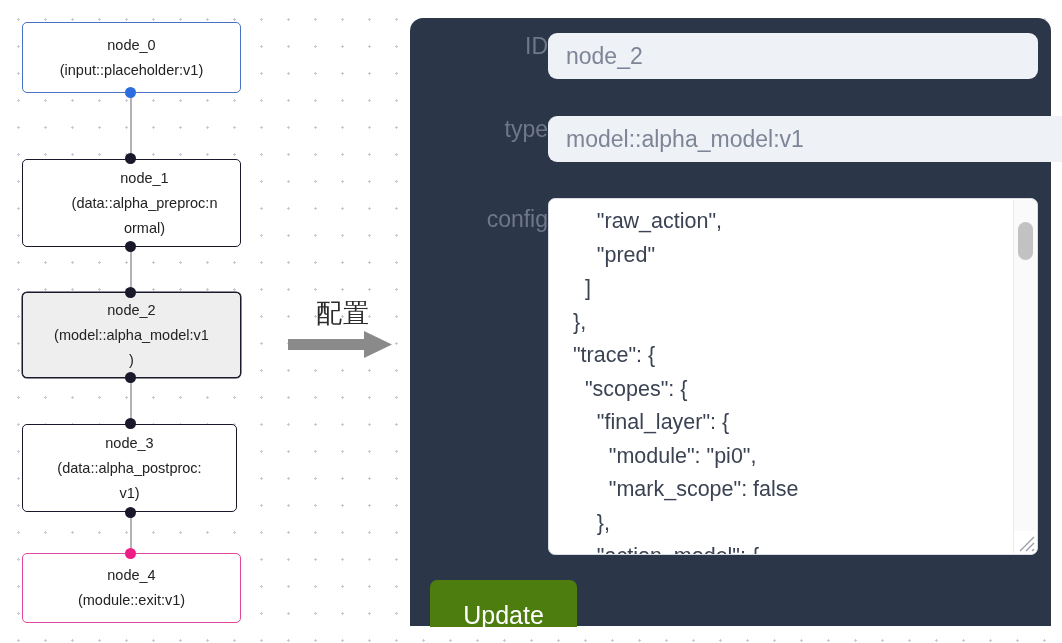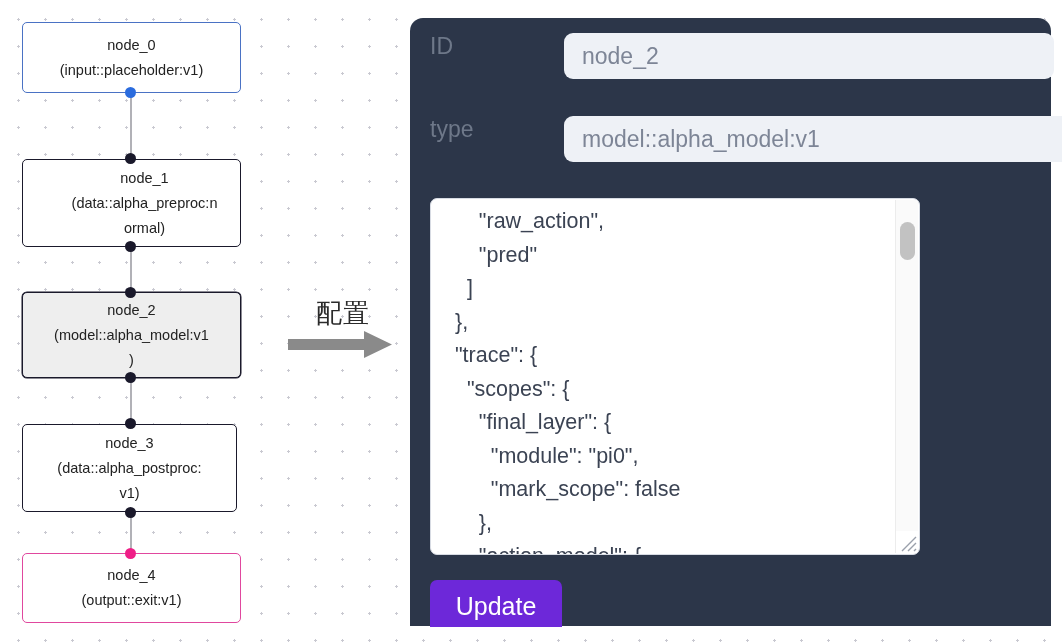--- a/index.html
+++ b/index.html
@@ -58,21 +58,21 @@
   
   #panel{
     position:absolute;left:410px;top:18px;width:641px;height:608px;
     background:#2c3649;
     border-radius:13px 13px 0 0;
     box-sizing:border-box;
   }
   .field{position:absolute;display:flex;align-items:flex-start;}
   .flabel{
     color:#6e7889;font-size:23px;
-    width:118px;padding-right:16px;
+    width:118px;text-align:right;padding-right:0px;
     font-family:"Liberation Sans", sans-serif;
     user-select:none;
   }
   .finput{
     box-sizing:border-box;
     background:#eef1f6;
     border:none;border-radius:9px;
     color:#7d8596;
     font-size:23px;
     padding:6px 18px;
@@ -112,28 +112,28 @@
     background:#c2c2c2;border-radius:8px;
   }
   #config-resize{
     position:absolute;right:1px;bottom:1px;width:22px;height:22px;
     background:#ffffff;
   }
   #config-resize svg{display:block;}
 
   #update-btn{
     position:absolute;left:20px;top:562px;
-    width:132px;height:47px;
-    background:#6d28d9;color:#ffffff;
+    width:147px;height:47px;
+    background:#4d7c0f;color:#ffffff;
     border:none;border-radius:7px 7px 0 0;
     font-size:25px;font-family:"Liberation Sans", sans-serif;
     cursor:pointer;
     text-align:center;
     line-height:47px;
-    padding:3px;
+    padding:12px;
   }
 </style>
 </head>
 <body>
 
 <div id="stage">
 
   <div id="graph">
 
     <div class="edge" style="top:93px;height:66px;"></div>
@@ -166,21 +166,21 @@
     <div class="node" style="left:22px;top:424px;width:215px;height:88px;">
       <span class="lbl">node_3
 (data::alpha_postproc:
 v1)</span>
     </div>
     <div class="handle" style="top:418px;"></div>
     <div class="handle" style="top:507px;"></div>
 
     <div class="node output-node" style="left:22px;top:553px;width:219px;height:70px;">
       <span class="lbl">node_4
-(output::exit:v1)</span>
+(module::exit:v1)</span>
     </div>
     <div class="handle src-pink" style="top:548px;"></div>
   </div>
 
   <div id="arrowbox">
     <div id="arrowcap">配置</div>
     <svg id="arrowshape" width="106" height="30" viewBox="0 0 106 30">
       <path d="M0 9 L76 9 L76 1 L104 14.5 L76 28 L76 20 L0 20 Z" fill="#8a8a8a"></path>
     </svg>
   </div>
@@ -191,20 +191,21 @@
       <div class="flabel">ID</div>
       <input class="finput" id="input-id" value="node_2" style="">
     </div>
 
     <div class="field" id="f-type">
       <div class="flabel">type</div>
       <input class="finput" id="input-type" value="model::alpha_model:v1" style="">
     </div>
 
     <div class="field" id="f-config">
+      <div class="flabel">config</div>
       <div id="config-box">
         <pre id="config-text">      "raw_action",
       "pred"
     ]
   },
   "trace": {
     "scopes": {
       "final_layer": {
         "module": "pi0",
         "mark_scope": false

